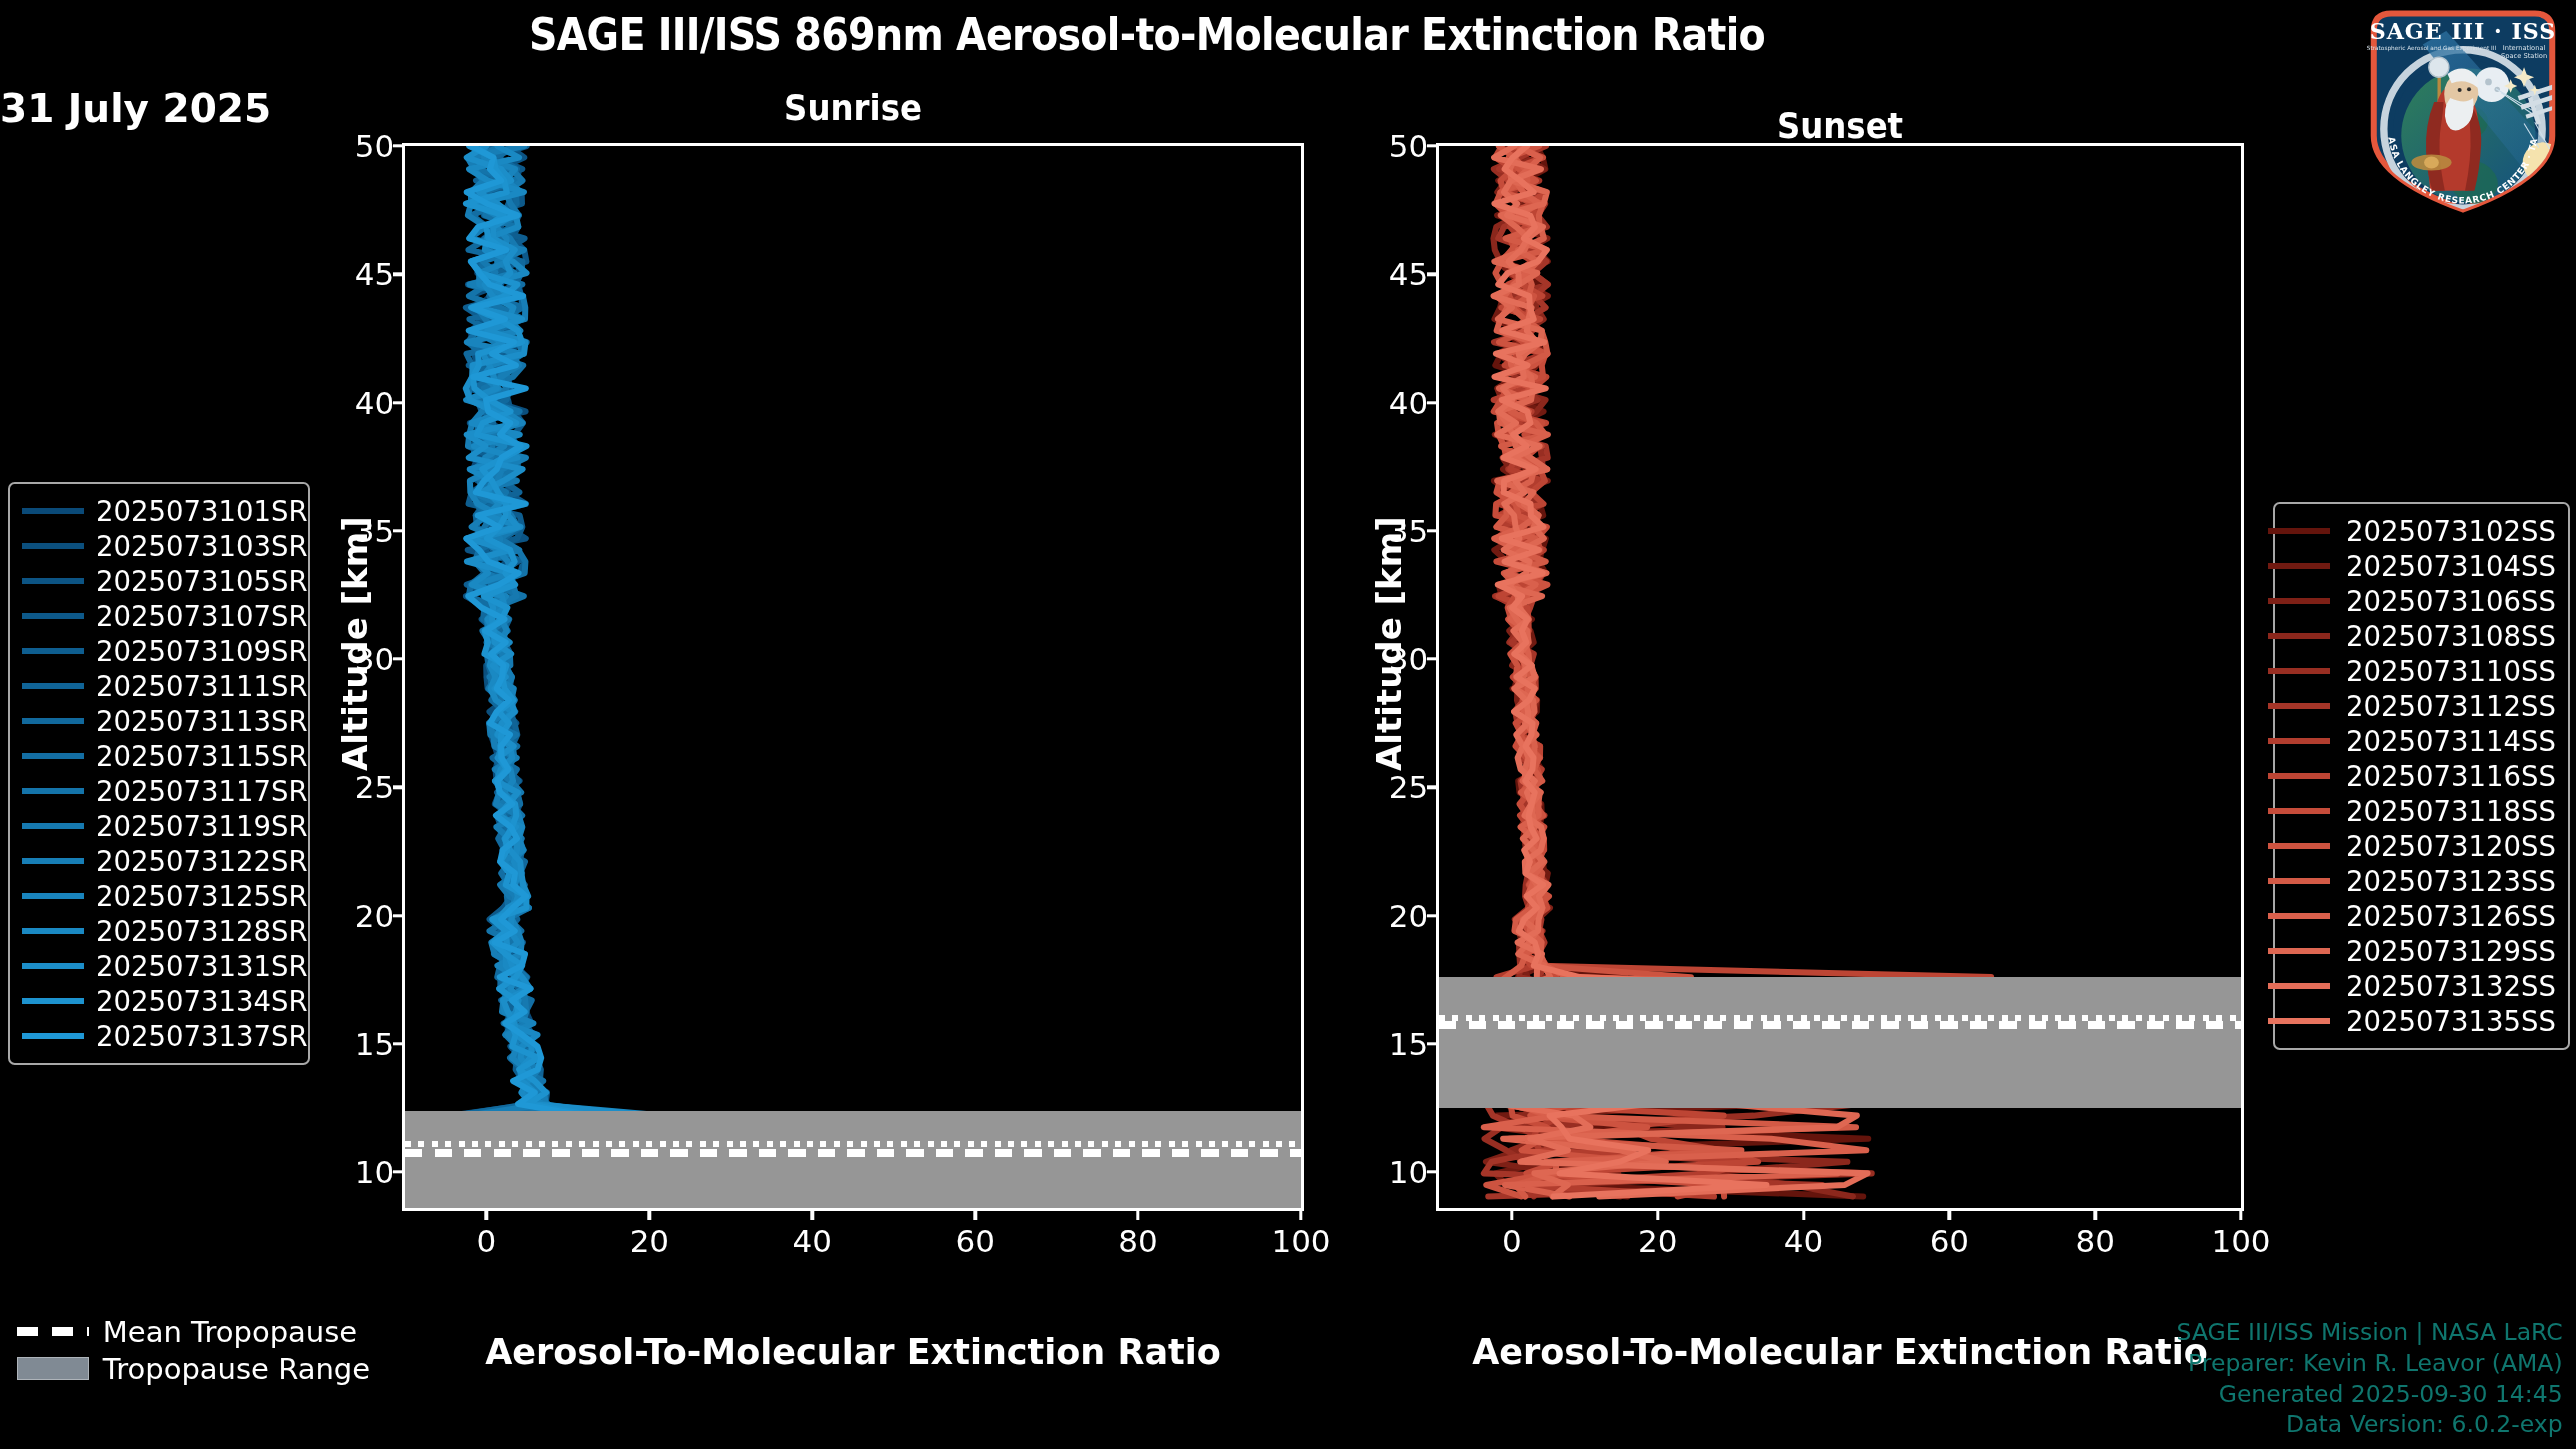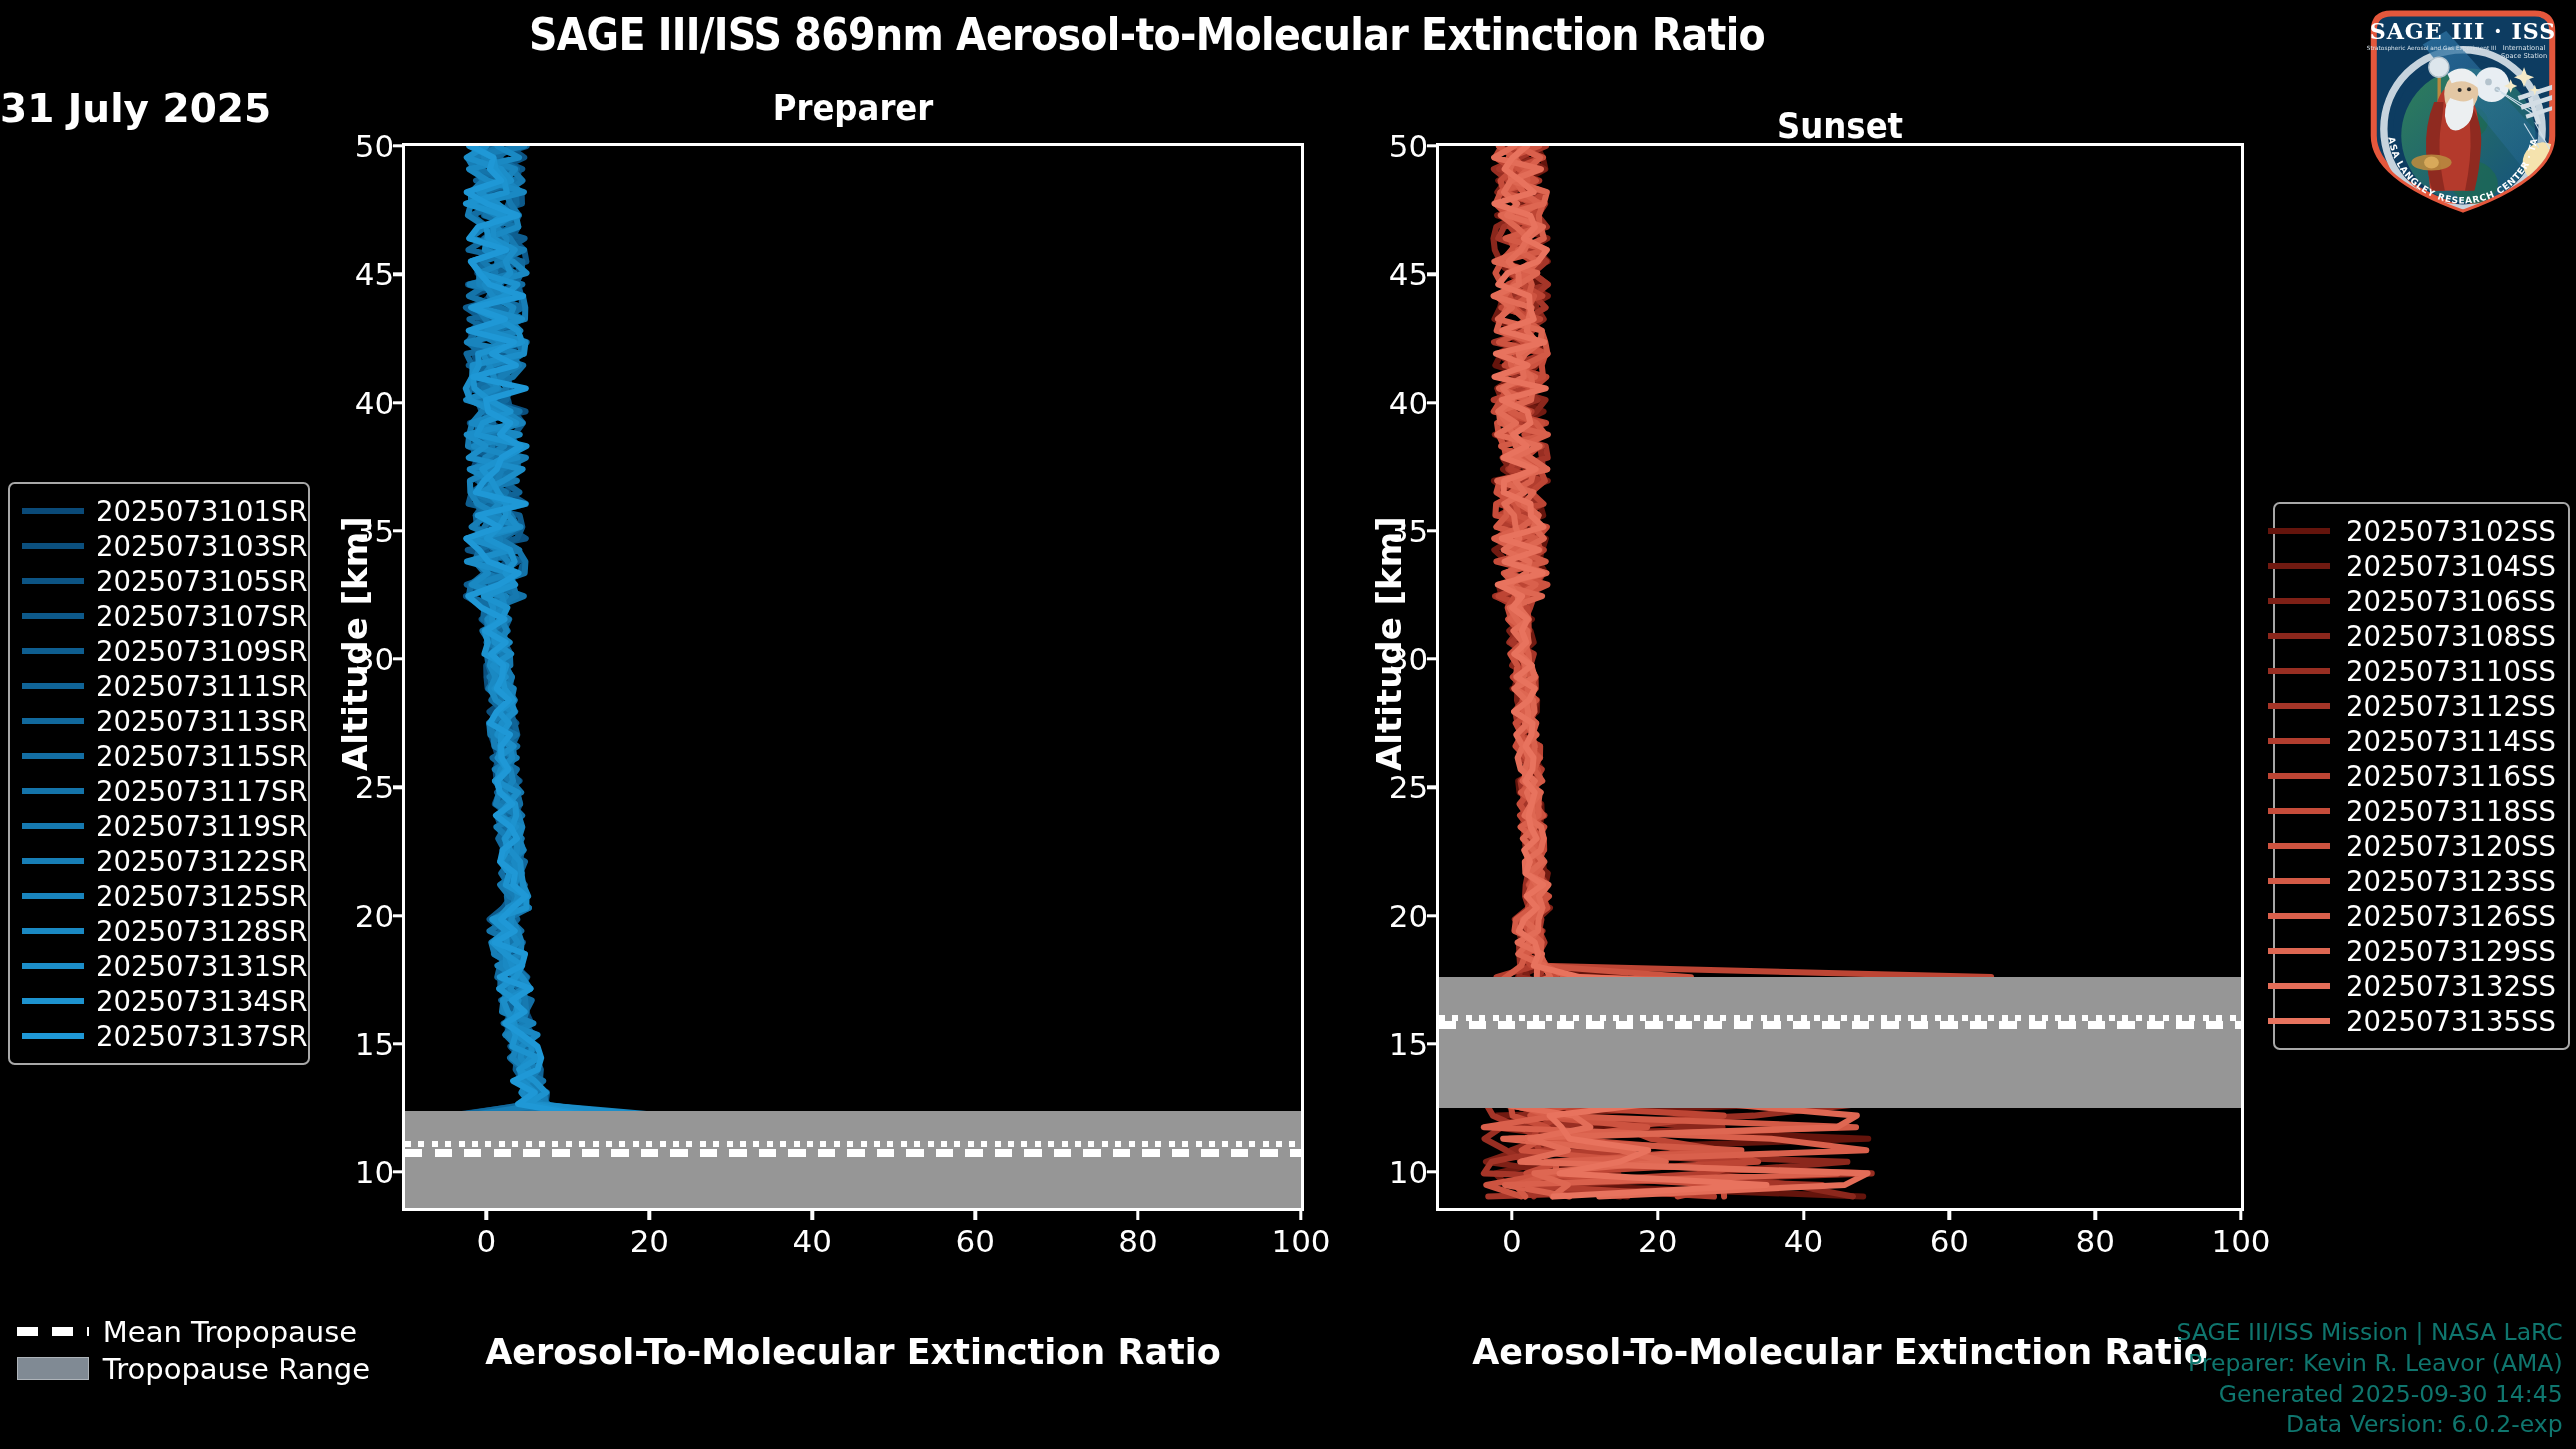--- a/index.html
+++ b/index.html
@@ -91,21 +91,21 @@
 
   
   #mission-patch{right:9.4px;top:4px;width:208px;height:215px;}
 </style>
 </head>
 <body>
 
 <div class="abs" id="main-title">SAGE III/ISS 869nm Aerosol-to-Molecular Extinction Ratio</div>
 <div class="abs" id="date-subtitle">31 July 2025</div>
 
-<div class="abs panel-title" id="sunrise-title">Preparer</div>
+<div class="abs panel-title" id="sunrise-title">Sunrise</div>
 <div class="abs panel-title" id="sunset-title">Sunset</div>
 
 <div class="abs plot-frame" id="plot-sunrise">
   <div class="plot-inner" id="inner-sunrise">
     <div class="tropo-range" id="sr-range" style="top: 90.8213%; height: 9.90338%;"></div>
     <svg id="svg-sunrise" width="100%" height="100%" viewBox="0 0 1335 1582" preserveAspectRatio="none">
         <path d="M107.2 0.0 L107.7 17.2 L164.2 34.4 L149.0 51.6 L129.6 68.8 L125.1 86.0 L138.3 103.2 L140.3 120.4 L139.9 137.6 L139.9 154.8 L150.5 172.0 L107.8 189.2 L131.8 206.3 L126.4 223.5 L108.8 240.7 L163.1 257.9 L141.9 275.1 L174.9 292.3 L147.8 309.5 L98.2 326.7 L108.5 343.9 L109.4 361.1 L131.6 378.3 L116.9 395.5 L127.9 412.7 L157.0 429.9 L156.6 447.1 L107.8 464.3 L101.6 481.5 L151.8 498.7 L107.0 515.9 L158.2 533.1 L108.7 550.3 L163.5 567.5 L93.5 584.7 L141.8 601.8 L130.1 619.0 L125.6 636.2 L115.3 653.4 L91.4 670.6 L118.7 687.8 L124.5 705.0 L128.7 722.2 L140.0 739.4 L129.8 756.6 L142.4 773.8 L138.4 791.0 L140.7 808.2 L157.9 825.4 L163.2 842.6 L153.2 859.8 L127.9 877.0 L133.9 894.2 L139.2 911.4 L134.9 928.6 L136.3 945.8 L142.8 963.0 L146.9 980.2 L143.9 997.3 L142.1 1014.5 L143.4 1031.7 L168.4 1048.9 L161.5 1066.1 L162.1 1083.3 L166.4 1100.5 L166.4 1117.7 L146.3 1134.9 L130.8 1152.1 L137.9 1169.3 L168.2 1186.5 L141.3 1203.7 L146.9 1220.9 L161.4 1238.1 L168.0 1255.3 L170.5 1272.5 L180.4 1289.7 L188.3 1306.9 L156.4 1324.1 L194.4 1341.3 L186.3 1358.5 L173.0 1375.7 L179.7 1392.8 L201.0 1410.0 L206.5 1427.2 L197.9 1444.4 L148.0 1461.6 L68.1 1478.8 L173.3 1496.0 L161.6 1513.2 L97.1 1530.4 L149.0 1547.6 L230.7 1564.8" fill="none" stroke="#0a4a78" stroke-width="9" stroke-linejoin="round" stroke-linecap="round"></path>
         <path d="M166.2 0.0 L125.3 17.2 L170.4 34.4 L166.0 51.6 L148.3 68.8 L92.4 86.0 L169.8 103.2 L161.9 120.4 L120.1 137.6 L154.2 154.8 L109.3 172.0 L120.4 189.2 L143.1 206.3 L96.7 223.5 L136.9 240.7 L118.0 257.9 L98.6 275.1 L99.1 292.3 L106.1 309.5 L104.6 326.7 L126.0 343.9 L137.2 361.1 L126.2 378.3 L179.6 395.5 L96.6 412.7 L168.9 429.9 L130.1 447.1 L109.5 464.3 L117.5 481.5 L145.7 498.7 L168.8 515.9 L151.8 533.1 L107.8 550.3 L106.0 567.5 L114.6 584.7 L133.4 601.8 L152.7 619.0 L130.5 636.2 L154.6 653.4 L90.8 670.6 L129.3 687.8 L139.7 705.0 L153.0 722.2 L127.6 739.4 L154.2 756.6 L121.0 773.8 L121.4 791.0 L123.1 808.2 L148.4 825.4 L125.9 842.6 L143.4 859.8 L156.0 877.0 L152.6 894.2 L158.0 911.4 L148.3 928.6 L170.7 945.8 L140.9 963.0 L133.9 980.2 L158.7 997.3 L167.1 1014.5 L159.8 1031.7 L148.4 1048.9 L158.4 1066.1 L154.2 1083.3 L173.3 1100.5 L155.9 1117.7 L172.1 1134.9 L128.6 1152.1 L145.3 1169.3 L175.7 1186.5 L136.0 1203.7 L167.9 1220.9 L145.0 1238.1 L154.0 1255.3 L156.4 1272.5 L178.6 1289.7 L152.0 1306.9 L154.5 1324.1 L171.1 1341.3 L162.0 1358.5 L200.5 1375.7 L187.7 1392.8 L202.1 1410.0 L182.4 1427.2 L148.2 1444.4 L130.0 1461.6 L228.3 1478.8 L170.5 1496.0 L227.9 1513.2 L137.9 1530.4 L181.0 1547.6 L204.8 1564.8" fill="none" stroke="#0b4f7d" stroke-width="9" stroke-linejoin="round" stroke-linecap="round"></path>
         <path d="M153.9 0.0 L177.6 17.2 L138.7 34.4 L157.1 51.6 L103.3 68.8 L134.7 86.0 L148.5 103.2 L142.8 120.4 L117.7 137.6 L141.5 154.8 L171.7 172.0 L168.2 189.2 L93.9 206.3 L152.7 223.5 L105.0 240.7 L109.8 257.9 L138.1 275.1 L144.5 292.3 L102.9 309.5 L108.6 326.7 L123.6 343.9 L105.7 361.1 L145.0 378.3 L140.0 395.5 L175.2 412.7 L102.1 429.9 L165.3 447.1 L131.1 464.3 L115.7 481.5 L108.1 498.7 L153.2 515.9 L145.7 533.1 L105.6 550.3 L152.3 567.5 L179.9 584.7 L93.4 601.8 L164.4 619.0 L140.7 636.2 L116.0 653.4 L137.4 670.6 L140.1 687.8 L114.2 705.0 L133.9 722.2 L153.1 739.4 L149.5 756.6 L142.7 773.8 L122.1 791.0 L135.5 808.2 L135.1 825.4 L149.4 842.6 L165.8 859.8 L137.4 877.0 L142.5 894.2 L157.1 911.4 L142.8 928.6 L156.9 945.8 L166.7 963.0 L171.4 980.2 L163.6 997.3 L140.7 1014.5 L171.7 1031.7 L172.3 1048.9 L150.4 1066.1 L172.6 1083.3 L157.5 1100.5 L162.5 1117.7 L152.5 1134.9 L142.7 1152.1 L134.6 1169.3 L168.2 1186.5 L164.1 1203.7 L152.8 1220.9 L159.6 1238.1 L172.1 1255.3 L156.0 1272.5 L174.9 1289.7 L159.3 1306.9 L154.7 1324.1 L185.7 1341.3 L177.8 1358.5 L174.5 1375.7 L172.0 1392.8 L208.4 1410.0 L191.0 1427.2 L66.3 1444.4 L220.4 1461.6 L240.4 1478.8 L68.6 1496.0 L141.1 1513.2 L139.2 1530.4 L95.6 1547.6 L199.7 1564.8" fill="none" stroke="#0c5484" stroke-width="9" stroke-linejoin="round" stroke-linecap="round"></path>
         <path d="M102.7 0.0 L134.0 17.2 L174.7 34.4 L110.3 51.6 L173.7 68.8 L174.3 86.0 L117.5 103.2 L168.7 120.4 L159.0 137.6 L177.6 154.8 L180.9 172.0 L110.5 189.2 L168.9 206.3 L172.9 223.5 L113.5 240.7 L167.5 257.9 L137.6 275.1 L147.6 292.3 L159.7 309.5 L142.1 326.7 L99.8 343.9 L94.2 361.1 L153.6 378.3 L157.4 395.5 L105.6 412.7 L161.6 429.9 L106.2 447.1 L164.5 464.3 L121.0 481.5 L157.6 498.7 L151.8 515.9 L180.2 533.1 L110.2 550.3 L130.9 567.5 L145.9 584.7 L144.3 601.8 L167.1 619.0 L143.6 636.2 L132.8 653.4 L118.3 670.6 L136.8 687.8 L149.0 705.0 L122.4 722.2 L148.2 739.4 L123.7 756.6 L134.7 773.8 L153.1 791.0 L145.1 808.2 L131.0 825.4 L143.5 842.6 L163.5 859.8 L148.5 877.0 L150.4 894.2 L133.1 911.4 L152.5 928.6 L153.8 945.8 L137.2 963.0 L167.3 980.2 L137.2 997.3 L142.9 1014.5 L153.6 1031.7 L145.0 1048.9 L154.1 1066.1 L155.2 1083.3 L172.4 1100.5 L158.6 1117.7 L146.5 1134.9 L126.0 1152.1 L148.2 1169.3 L130.3 1186.5 L147.1 1203.7 L163.9 1220.9 L182.2 1238.1 L172.5 1255.3 L143.2 1272.5 L177.5 1289.7 L179.0 1306.9 L190.6 1324.1 L157.0 1341.3 L173.3 1358.5 L197.4 1375.7 L177.8 1392.8 L176.2 1410.0 L212.3 1427.2 L140.8 1444.4 L176.2 1461.6 L72.9 1478.8 L173.6 1496.0 L280.7 1513.2 L116.2 1530.4 L105.0 1547.6 L231.6 1564.8" fill="none" stroke="#0d598a" stroke-width="9" stroke-linejoin="round" stroke-linecap="round"></path>

